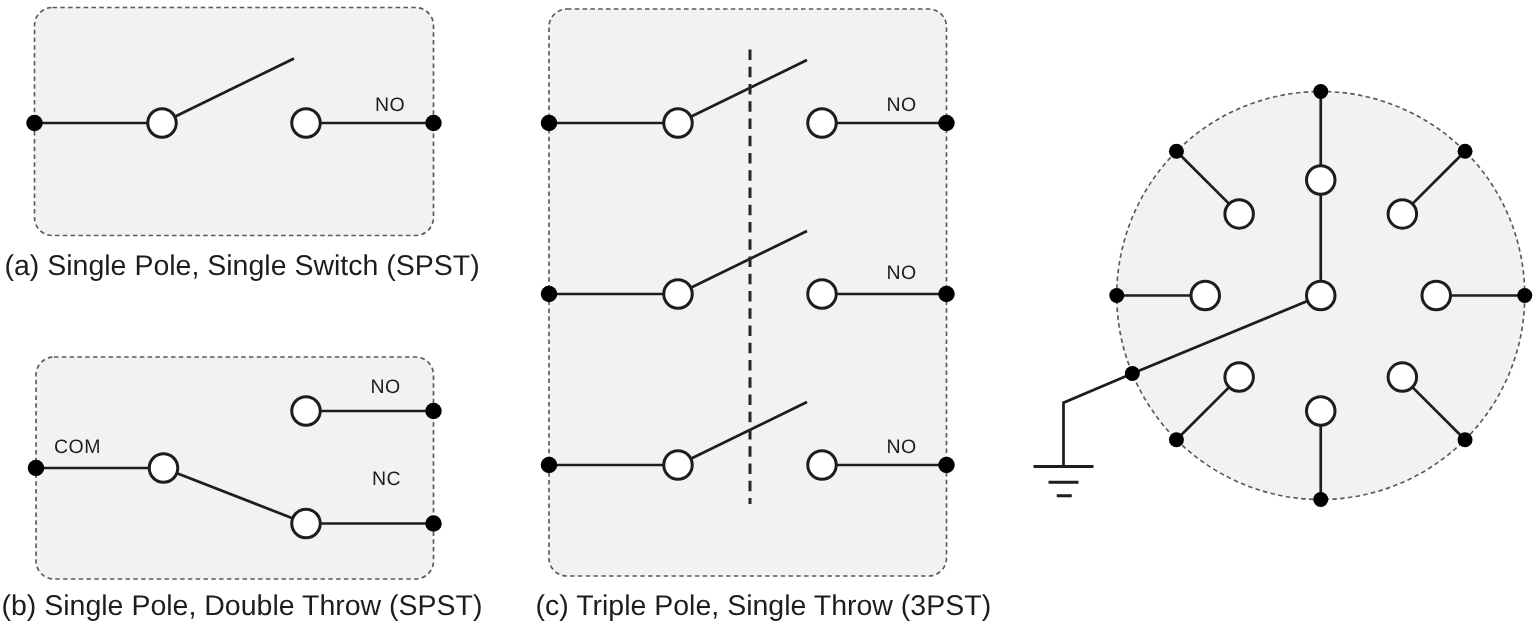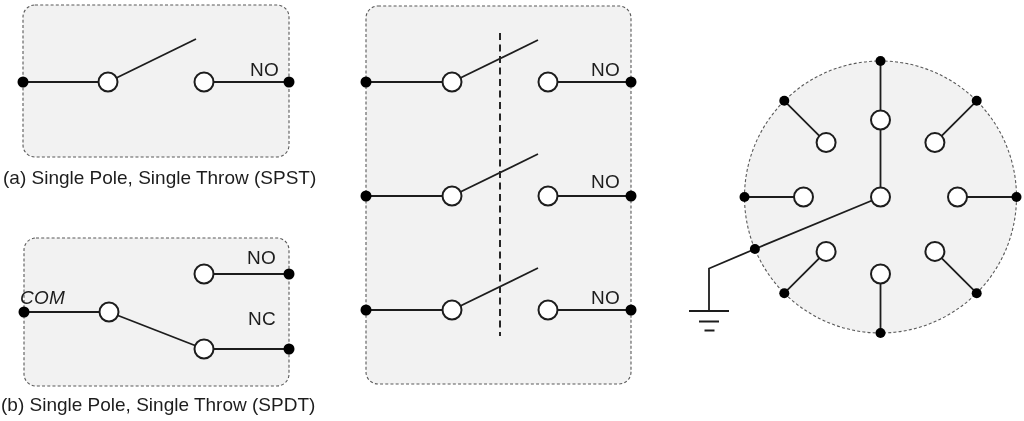--- a/index.html
+++ b/index.html
@@ -7,21 +7,21 @@
     position: relative;
     width: 1024px;
     height: 421px;
     background: var(--page-bg, #ffffff);
     font-family: "Liberation Sans", sans-serif;
     overflow: hidden;
   }
   #schematic-svg { position: absolute; left: 0; top: 0; }
   .contact-label {
     position: absolute;
-    font-size: 19px;
+    font-size: 13px;
     line-height: 19px;
     letter-spacing: 0.3px;
     color: var(--ink, #1d1d1d);
     white-space: nowrap;
   }
   .caption {
     position: absolute;
     font-size: 19px;
     line-height: 19px;
     color: var(--ink, #1d1d1d);
@@ -130,23 +130,24 @@
       <circle cx="803.5" cy="197" r="9.5" fill="#fff" stroke="#1d1d1d" stroke-width="2"></circle>
       <circle cx="826.1" cy="142.6" r="9.5" fill="#fff" stroke="#1d1d1d" stroke-width="2"></circle>
 
       <circle cx="880.5" cy="197" r="9.5" fill="#fff" stroke="#1d1d1d" stroke-width="2"></circle>
     </g>
   </svg>
 
   <span class="contact-label" style="left:250px; top:60px;">NO</span>
 
   <span class="contact-label" style="left:247px; top:248px;">NO</span>
-  <span class="contact-label" style="left:20px; top:288px;font-style:italic;">COM</span>
+  <span class="contact-label" style="left:36px; top:288px;">COM</span>
   <span class="contact-label" style="left:248px; top:309px;">NC</span>
 
   <span class="contact-label" style="left:591px; top:60px;">NO</span>
   <span class="contact-label" style="left:591px; top:172px;">NO</span>
   <span class="contact-label" style="left:591px; top:288px;">NO</span>
 
-  <span class="caption" style="left:3px; top:168px;">(a) Single Pole, Single Throw (SPST)</span>
-  <span class="caption" style="left:1px; top:395px;">(b) Single Pole, Single Throw (SPDT)</span>
+  <span class="caption" style="left:3px; top:168px;">(a) Single Pole, Single Switch (SPST)</span>
+  <span class="caption" style="left:1px; top:395px;">(b) Single Pole, Double Throw (SPST)</span>
+  <span class="caption" style="left:357px; top:395px;">(c) Triple Pole, Single Throw (3PST)</span>
 
 </div>
 
 </body></html>

